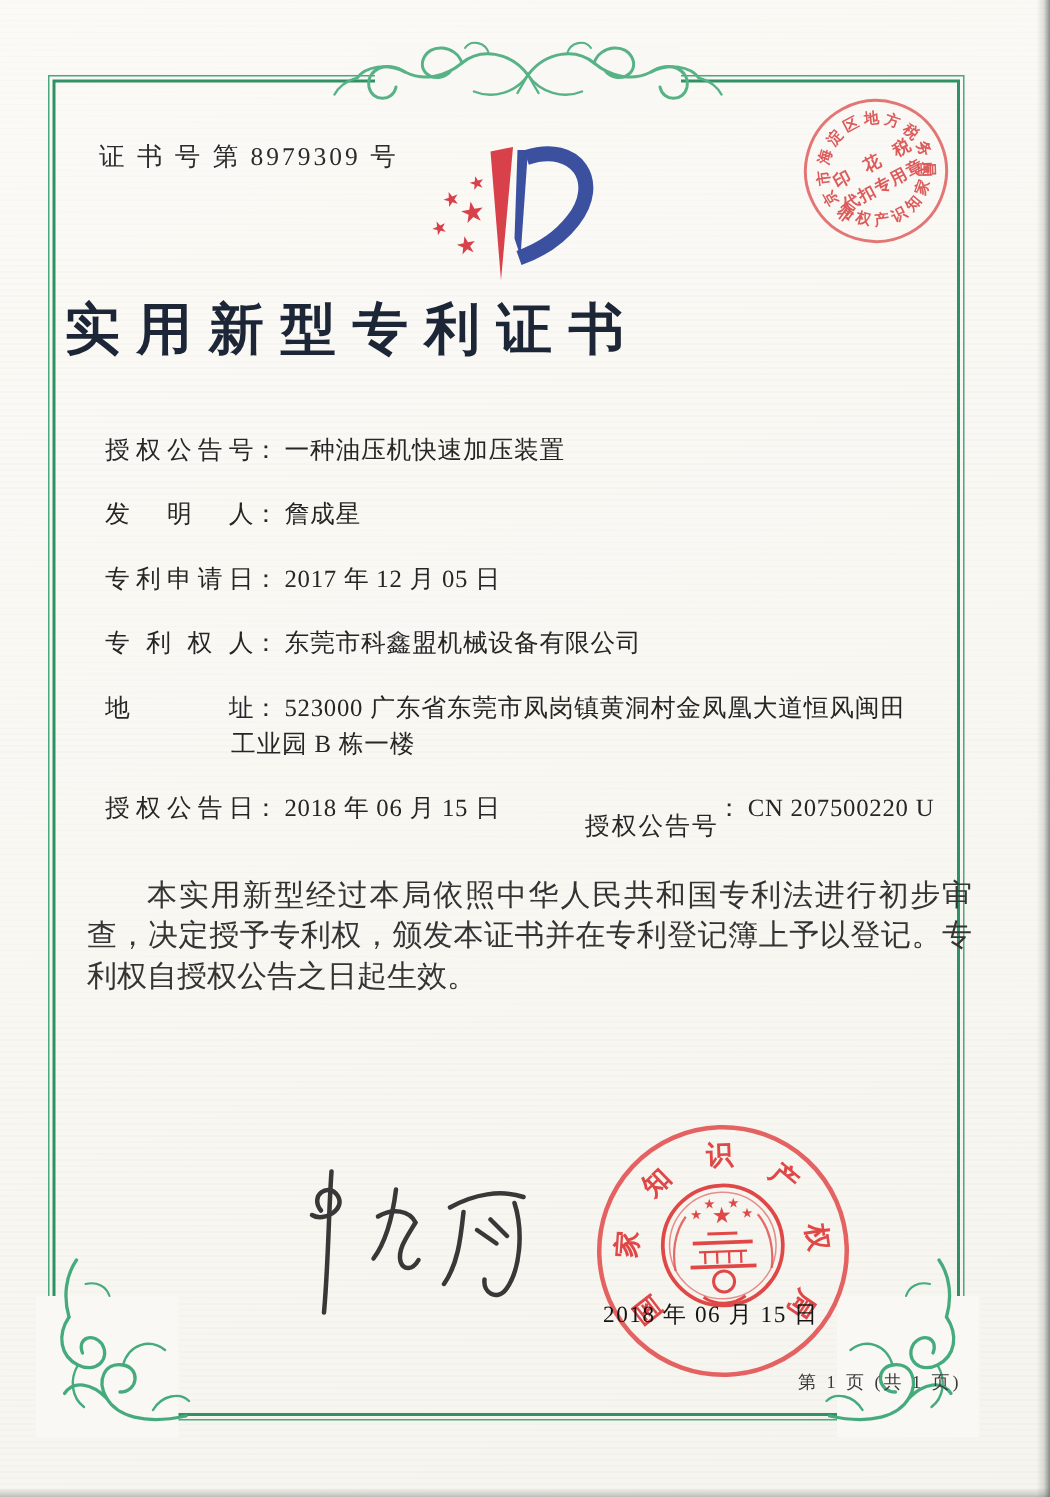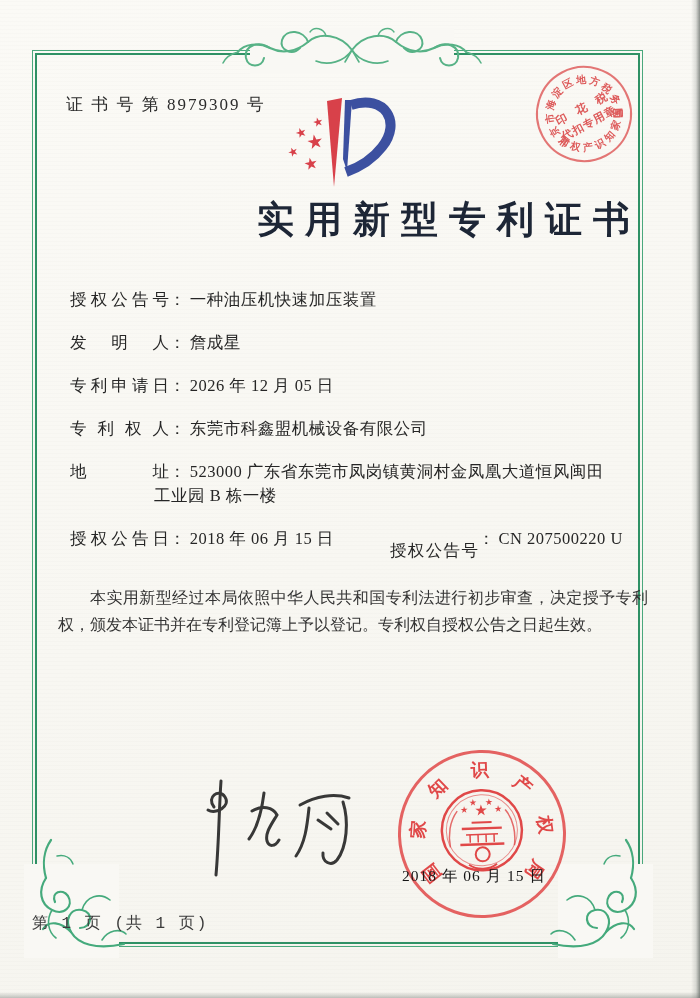--- a/index.html
+++ b/index.html
@@ -28,44 +28,44 @@
   .tax-stamp{position:absolute;left:536px;top:66px;width:96px;height:96px;transform:rotate(-28deg);color:#dd5a5a;}
   .tax-ring{position:absolute;inset:0;border:2.5px solid rgba(221,85,85,.8);border-radius:50%;}
   .arc{position:absolute;left:50%;top:50%;width:0;height:0;}
   .arc span{position:absolute;left:-0.6em;top:-0.6em;width:1.2em;height:1.2em;line-height:1.2em;text-align:center;display:block;}
   .tax-arc{font-size:10px;font-weight:bold;}
   .tax-line1{position:absolute;left:0;right:0;top:35px;text-align:center;font-size:11.5px;font-weight:bold;letter-spacing:4px;text-indent:4px;}
   .tax-line2{position:absolute;left:0;right:0;top:51px;text-align:center;font-size:11px;font-weight:bold;letter-spacing:1px;}
   
   .logo{position:absolute;left:283px;top:97px;}
   
-  .title{position:absolute;left:32px;top:195px;width:609px;text-align:right;
+  .title{position:absolute;left:32px;top:195px;width:609px;text-align:left;
     font-size:37px;font-weight:bold;letter-spacing:11px;text-indent:11px;color:#1d2636;}
   
   .fields{position:absolute;left:70px;top:290px;width:578px;font-size:16.5px;color:#262626;line-height:20px;}
   .frow{margin-bottom:23px;white-space:nowrap;}
   .flabel{display:inline-block;width:99px;text-align:justify;text-align-last:justify;vertical-align:top;}
   .fvalue{letter-spacing:0.5px;}
   .addr2{padding-left:84px;margin-top:4px;}
   .grant-pair2{display:inline-block;margin-left:52px;}
   .flabel2{display:inline-block;width:88px;text-align:justify;text-align-last:justify;vertical-align:top;margin-top:12px;}
   
-  .paras{position:absolute;left:58px;top:584px;width:590px;font-size:16px;line-height:27px;color:#343434;text-align:justify;font-family:Liberation Serif, serif;}
+  .paras{position:absolute;left:58px;top:584px;width:590px;font-size:20px;line-height:27px;color:#343434;text-align:justify;font-family:Liberation Serif, serif;}
   .paras p{margin:0;text-indent:2em;}
   
   .director{position:absolute;left:82px;top:816px;font-size:18.5px;color:#222;line-height:31px;letter-spacing:3px;}
   .signature{position:absolute;left:176px;top:775px;}
   
   .grant-seal{position:absolute;left:398px;top:750px;width:168px;height:168px;color:#e04848;transform:rotate(-2deg);}
   .seal-ring{position:absolute;inset:0;border:3.5px solid rgba(224,72,72,.85);border-radius:50%;}
   .seal-arc{font-size:18px;font-weight:bold;}
   .seal-emblem{position:absolute;left:50%;top:50%;transform:translate(-50%,-54%);}
   .seal-date{position:absolute;left:402px;top:866px;width:175px;font-size:15.5px;color:#151515;letter-spacing:1px;white-space:nowrap;}
   
-  .footer{position:absolute;left:32px;top:913px;width:609px;text-align:left;font-size:16px;color:#3a3a3a;letter-spacing:2px;font-family:Liberation Mono, monospace;}
+  .footer{position:absolute;left:32px;top:913px;width:609px;text-align:right;font-size:12px;color:#3a3a3a;letter-spacing:2px;}
 </style>
 </head>
 <body>
 
 <div class="page">
   <div class="edge-right"></div>
   <div class="edge-bottom"></div>
 
   <div class="frame">
     <div class="frame-inner"></div>
@@ -162,21 +162,21 @@
     <div class="frow">
       <span class="flabel">授权公告号</span><span>：</span>
       <span class="fvalue">一种油压机快速加压装置</span>
     </div>
     <div class="frow">
       <span class="flabel">发明人</span><span>：</span>
       <span class="fvalue">詹成星</span>
     </div>
     <div class="frow">
       <span class="flabel">专利申请日</span><span>：</span>
-      <span class="fvalue">2026 年 12 月 05 日</span>
+      <span class="fvalue">2017 年 12 月 05 日</span>
     </div>
     <div class="frow">
       <span class="flabel">专利权人</span><span>：</span>
       <span class="fvalue">东莞市科鑫盟机械设备有限公司</span>
     </div>
     <div class="frow" style="">
       <span class="flabel">地址</span><span>：</span>
       <span class="fvalue">523000 广东省东莞市凤岗镇黄洞村金凤凰大道恒风闽田</span>
       <div class="addr2 fvalue">工业园 B 栋一楼</div>
     </div>

